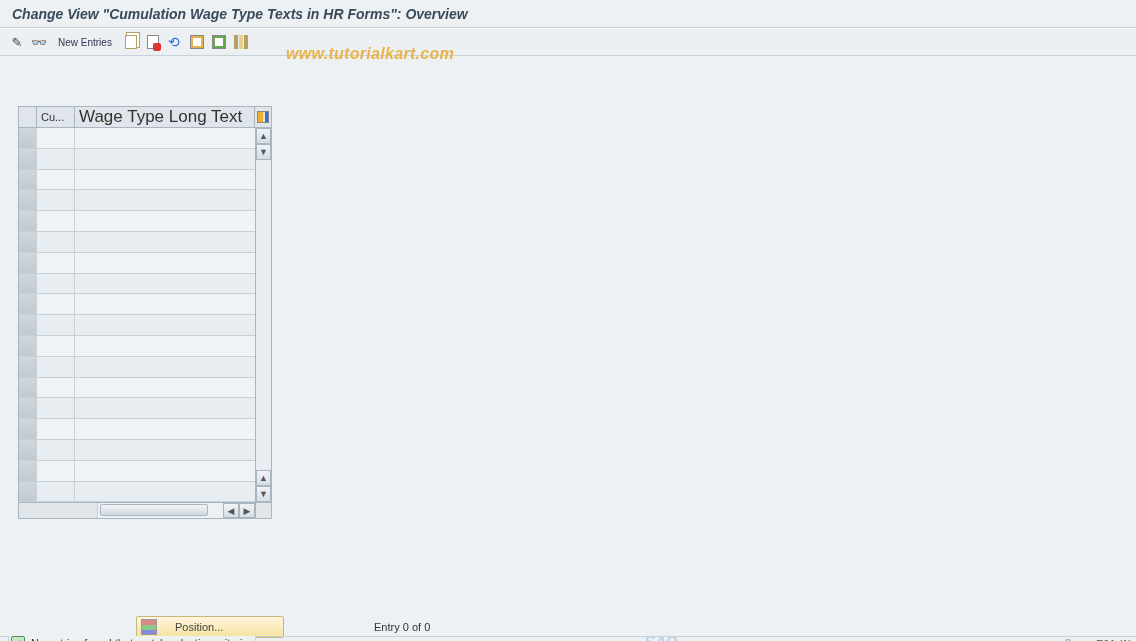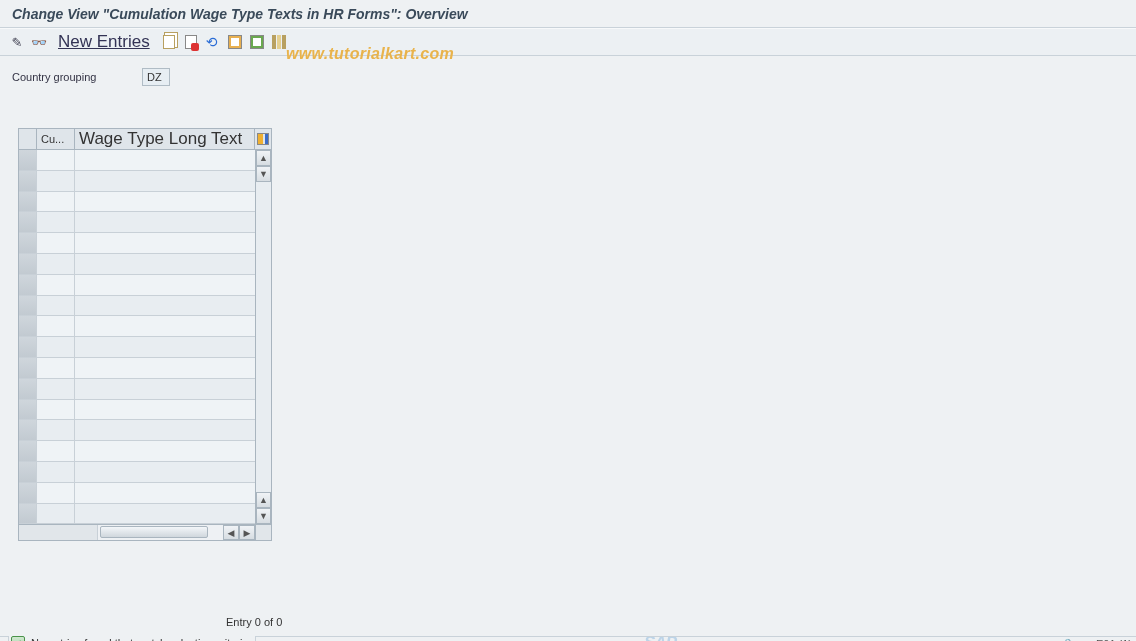--- a/index.html
+++ b/index.html
@@ -33,26 +33,25 @@
   }
   .tb-btn {
     width: 18px; height: 18px;
     display: inline-flex; align-items: center; justify-content: center;
     cursor: pointer;
     font-size: 12px;
     border-radius: 2px;
   }
   .tb-text-btn {
     padding: 0 6px; height: 18px;
-    font-size: 17px;
+    font-size: 10px;
     color: #335;
     display: inline-flex; align-items: center;
     cursor: pointer;
     border-radius: 2px;
-    text-decoration: underline;
   }
   .icon-copy {
     width:12px; height:14px; position:relative;
     background:#fff; border:1px solid #b8a060;
     box-shadow: 2px -2px 0 0 #fff, 2px -2px 0 1px #b8a060;
   }
   .icon-delete {
     width:12px; height:14px;
     background: linear-gradient(#fff,#fff);
     border:1px solid #888; position:relative;
@@ -297,24 +296,20 @@
     <span class="icon-deselect-all"></span>
   </div>
   <div class="tb-btn">
     <span class="icon-columns"></span>
   </div>
 </div>
 
 <div class="watermark">www.tutorialkart.com</div>
 
 <div class="fields-area">
-  <div class="field-row">
-    <div class="field-label">Country grouping</div>
-    <input class="field-input w-country" value="DZ" style="">
-  </div>
 </div>
 
 <div class="grid-wrap">
   <div class="grid-header">
     <div class="gh-sel"></div>
     <div class="gh-cu">Cu...</div>
     <div class="gh-long">Wage Type Long Text</div>
     <div class="gh-cfg">
       <span class="cfg-icon"></span>
     </div>
@@ -425,20 +420,24 @@
     <div class="hscroll-track">
       <div class="hthumb"></div>
     </div>
     <div class="hbtn">◀</div>
     <div class="hbtn">▶</div>
     <div class="hcorner"></div>
   </div>
 </div>
 
 <div class="footer-area">
+  <div class="position-btn">
+    <span class="picon"></span>
+    <span class="plabel">Position...</span>
+  </div>
   <div class="entry-text">Entry 0 of 0</div>
 </div>
 
 <div class="sap-logo">SAP</div>
 
 <div class="bottom-line"></div>
 <div class="bottom-msg-wrap">
   <span class="status-icon">✔</span>
   <span>No entries found that match selection criteria</span>
 </div>

